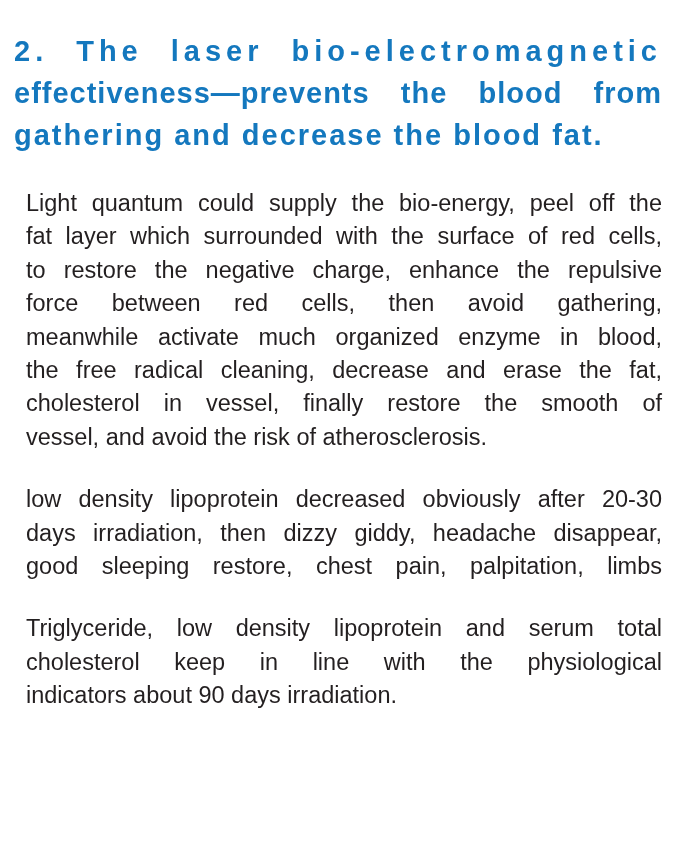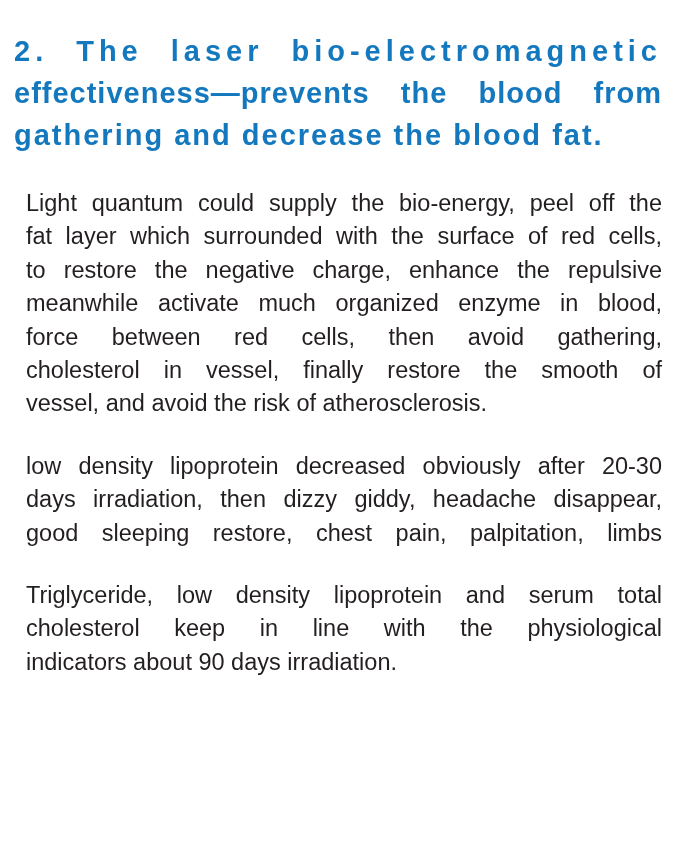--- a/index.html
+++ b/index.html
@@ -51,22 +51,23 @@
   <h1 class="heading" style="color: rgb(20, 120, 190);">
     <span class="hline h1">2. The laser bio-electromagnetic</span>
     <span class="hline h2">effectiveness—prevents the blood from</span>
     <span class="hline h3">gathering and decrease the blood fat.</span>
   </h1>
 
   <p class="para">
     <span class="tline">Light quantum could supply the bio-energy, peel off the</span>
     <span class="tline">fat layer which surrounded with the surface of red cells,</span>
     <span class="tline">to restore the negative charge, enhance the repulsive</span>
+    <span class="tline">force between red cells, then avoid gathering,</span>
     <span class="tline">meanwhile activate much organized enzyme in blood,</span>
-    <span class="tline">force between red cells, then avoid gathering,</span>
+    <span class="tline">the free radical cleaning, decrease and erase the fat,</span>
     <span class="tline">cholesterol in vessel, finally restore the smooth of</span>
     <span class="tline end">vessel, and avoid the risk of atherosclerosis.</span>
   </p>
 
   <p class="para">
     <span class="tline">low density lipoprotein decreased obviously after 20-30</span>
     <span class="tline">days irradiation, then dizzy giddy, headache disappear,</span>
     <span class="tline">good sleeping restore, chest pain, palpitation, limbs</span>
   </p>
 

